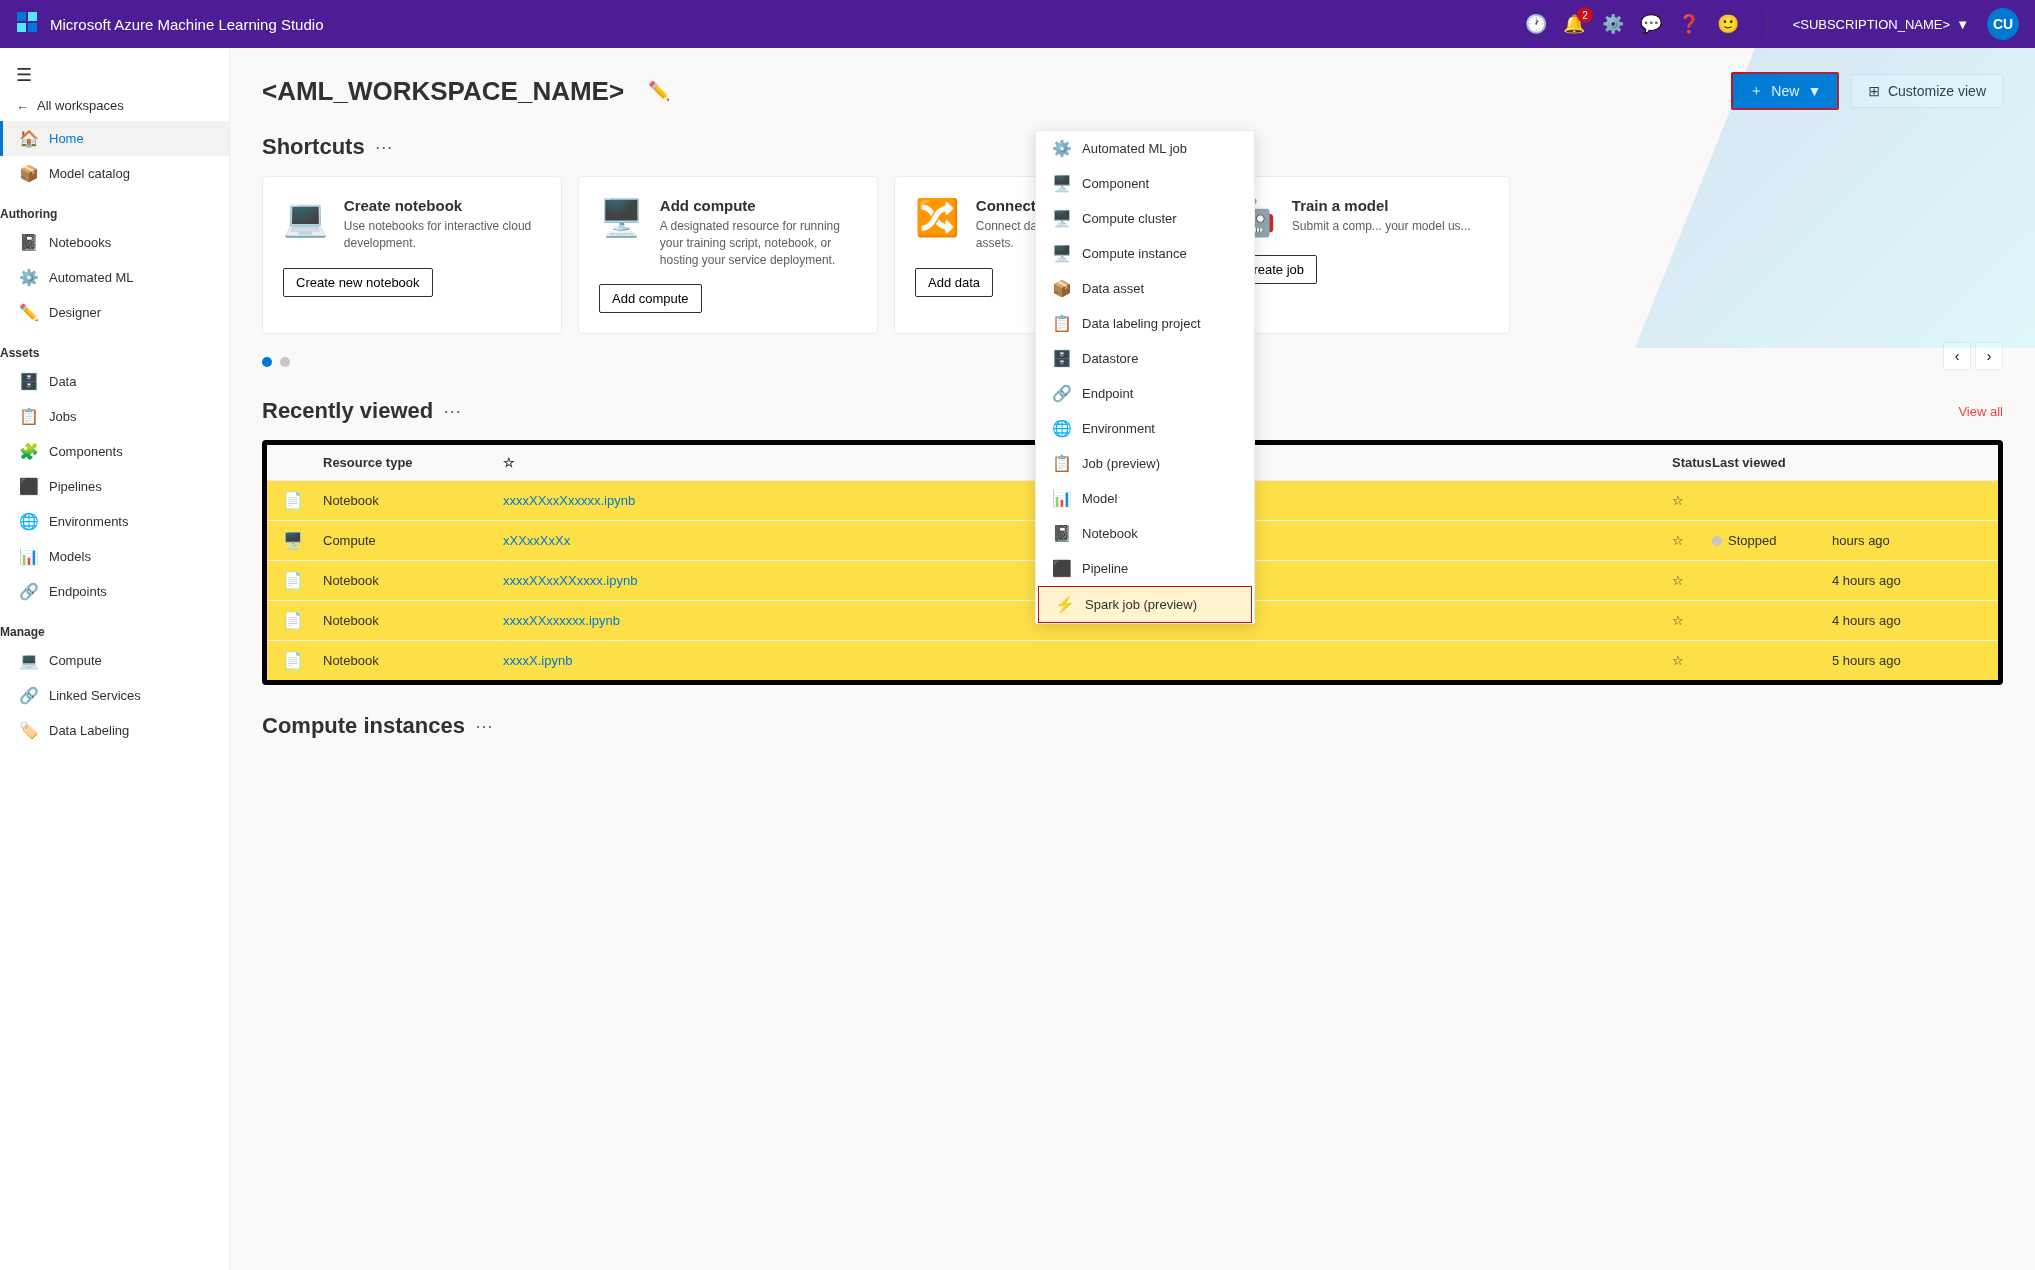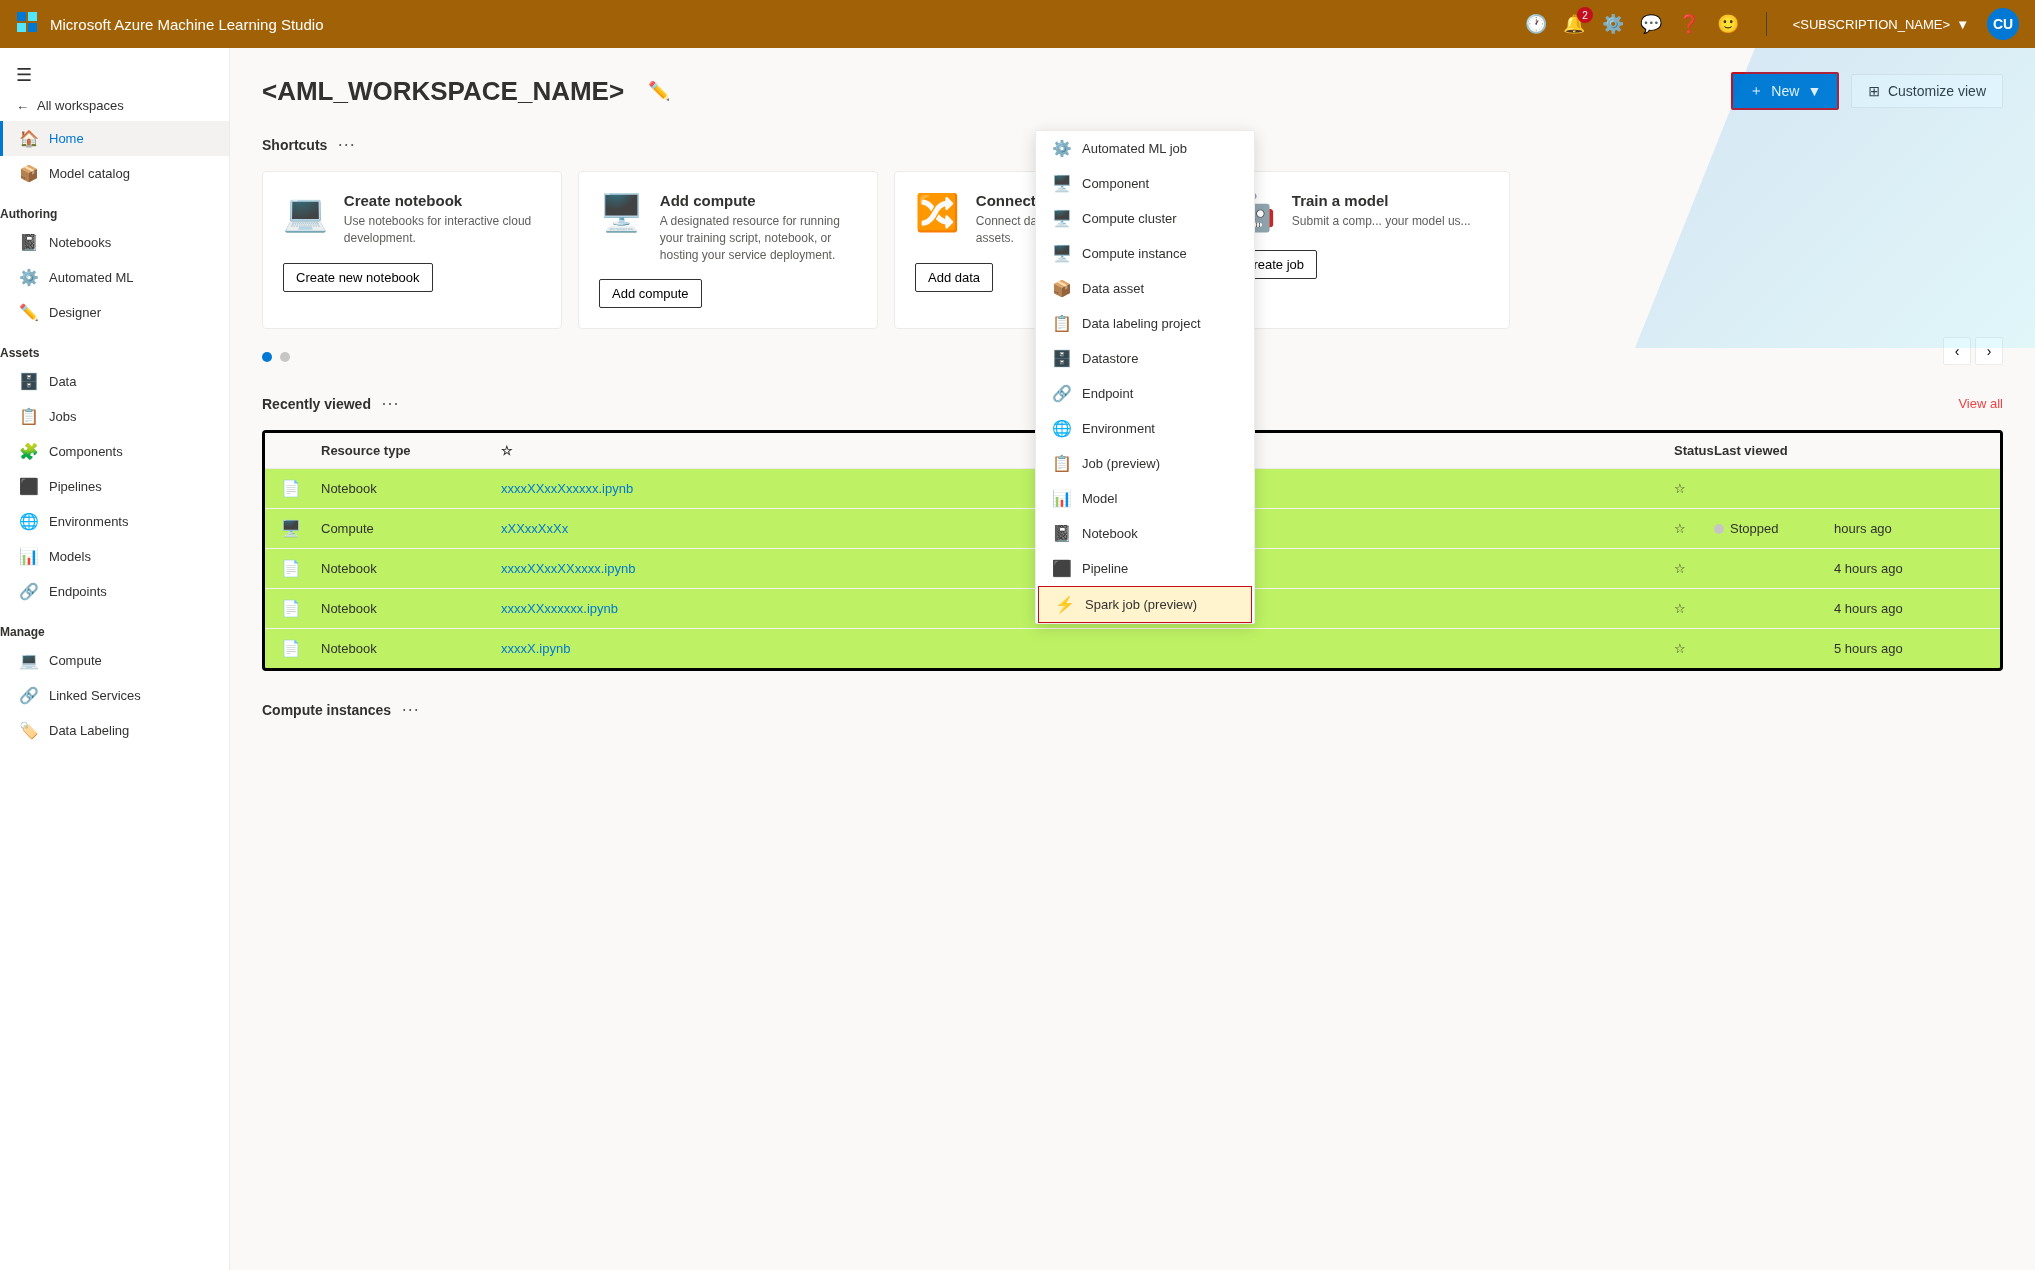--- a/index.html
+++ b/index.html
@@ -1,21 +1,21 @@
 <!DOCTYPE html>
 <html><head>
   <meta charset="utf-8">
   <style>
     * { box-sizing: border-box; margin: 0; padding: 0; }
     body { font-family: 'Segoe UI', Arial, sans-serif; font-size: 14px; background: #f5f5f5; color: #323130; overflow: hidden; width: 2035px; height: 1270px; }
 
     
     .top-nav {
       height: 48px;
-      background: #a16207;
+      background: #4c1d95;
       display: flex;
       align-items: center;
       padding: 0 16px;
       justify-content: space-between;
       color: white;
     }
     .top-nav-left { display: flex; align-items: center; gap: 12px; }
     .top-nav-title { color: white; font-size: 15px; font-weight: 500; }
     .top-nav-right { display: flex; align-items: center; gap: 18px; }
     .nav-icon { color: white; font-size: 18px; cursor: pointer; position: relative; }
@@ -111,21 +111,21 @@
       border: 1px solid #edebe9;
       border-radius: 2px; padding: 8px 16px;
       font-size: 14px; cursor: pointer;
     }
 
     
     .section-header {
       display: flex; align-items: center; gap: 10px;
       margin-bottom: 16px;
     }
-    .section-title { font-size: 14px; font-weight: 600; }
+    .section-title { font-size: 22px; font-weight: 600; }
     .more-btn { background: none; border: none; cursor: pointer; font-size: 18px; color: #605e5c; }
 
     .shortcuts-grid {
       display: flex; gap: 16px; margin-bottom: 8px;
     }
     .shortcut-card {
       background: white; border: 1px solid #edebe9;
       border-radius: 4px; padding: 20px;
       width: 300px; cursor: pointer;
     }
@@ -141,21 +141,21 @@
 
     .carousel-dots { display: flex; gap: 8px; margin-top: 12px; justify-content: center; }
     .dot { width: 10px; height: 10px; border-radius: 50%; background: #0078d4; cursor: pointer; }
     .dot.inactive { background: #c8c6c4; }
 
     
     .recently-viewed-section { margin-top: 28px; }
     .section-header-with-action { display: flex; align-items: center; justify-content: space-between; margin-bottom: 16px; }
     .view-all-link { color: #ef4444; font-size: 13px; cursor: pointer; text-decoration: none; }
 
-    .table-container { background: #bef264; border: 3px solid #000000; border-radius: 4px; }
+    .table-container { background: #fde047; border: 5px solid #000000; border-radius: 4px; }
     .table-header {
       display: grid;
       grid-template-columns: 40px 180px 1fr 40px 120px 150px;
       padding: 10px 16px; border-bottom: 1px solid #edebe9;
       font-weight: 600; font-size: 13px; background: #faf9f8;
     }
     .table-row {
       display: grid;
       grid-template-columns: 40px 180px 1fr 40px 120px 150px;
       padding: 10px 16px; border-bottom: 1px solid #f3f2f1;

